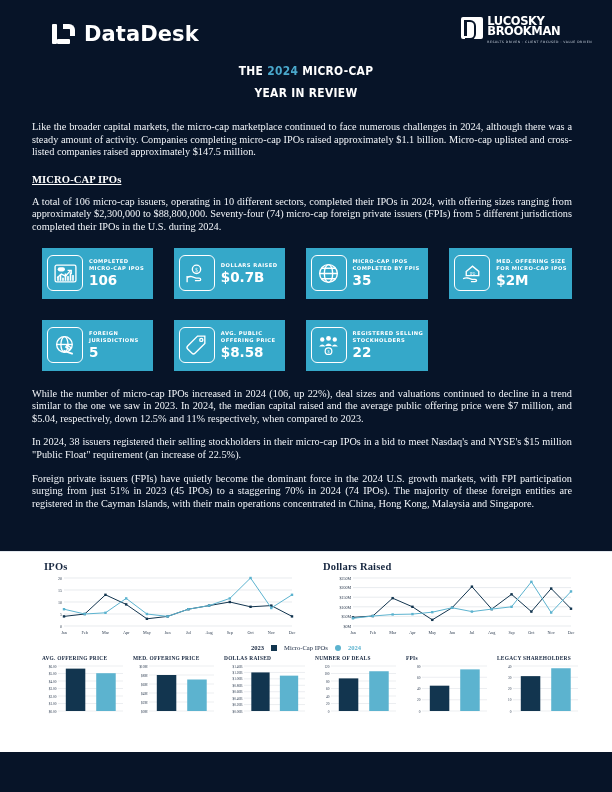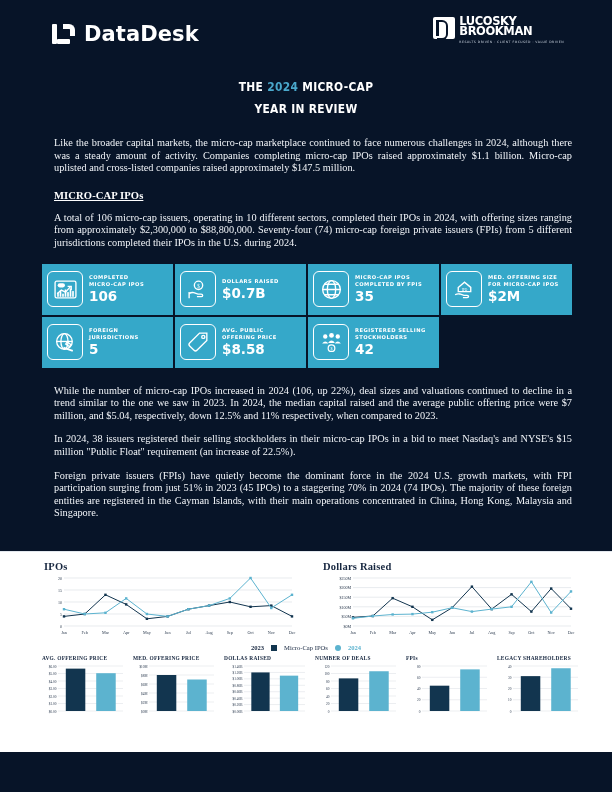--- a/index.html
+++ b/index.html
@@ -15,41 +15,41 @@
 
   
   .header { position: relative; height: 58px; }
   .dd-logo { position: absolute; left: 52px; top: 22px; display: flex; align-items: center; gap: 8px; }
   .dd-mark { width: 24px; height: 24px; position: relative; }
   .dd-mark .b1 { position:absolute; left:0; top:2px; width:5px; height:20px; background:#fff; border-radius:1px; }
   .dd-mark .b2 { position:absolute; left:5px; top:17px; width:13px; height:5px; background:#fff; border-radius:1px;}
   .dd-mark .b3 { position:absolute; left:11px; top:2px; width:12px; height:12px; border:5px solid #fff; border-left:none; border-bottom:none; border-top-right-radius:6px; }
   .dd-text { font-family: "DejaVu Sans", sans-serif; font-size: 21px; font-weight: 600; letter-spacing: .1px; color:#fff; }
 
-  .lb-logo { position: absolute; right: 48px; top: 17px; display:flex; align-items:flex-start; gap:4px; }
+  .lb-logo { position: absolute; right: 20px; top: 17px; display:flex; align-items:flex-start; gap:4px; }
   .lb-mark { width: 22px; height: 22px; background:#fff; position:relative; border-radius:2px; }
   .lb-mark:after{ content:""; position:absolute; left:4px; top:3px; width:9px; height:16px; border:2.5px solid #071428; border-left:none; border-radius:0 6px 6px 0;}
   .lb-mark:before{ content:""; position:absolute; left:3px; top:3px; width:2.5px; height:16px; background:#071428;}
   .lb-words { line-height: 9.5px; }
   .lb-words .w { font-family:"DejaVu Sans", sans-serif; font-weight:700; font-size:11.5px; letter-spacing:-0.4px; color:#fff; display:block; }
   .lb-tag { font-family:"DejaVu Sans", sans-serif; font-size:3.1px; letter-spacing:.5px; color:#cfd8e4; margin-top:2px; display:block; white-space:nowrap;}
 
   
-  .title-block { text-align:center; margin-top:18px; }
+  .title-block { text-align:center; margin-top:2px; }
   .t-line { font-family:"DejaVu Sans", sans-serif; font-weight:700; font-size:13px; letter-spacing:.4px;
             transform: scaleX(.82); color:#ffffff; line-height:22px; }
   .t-line .yr { color:#4aa8cc; }
 
   
-  .body-wrap { padding: 6px 40px 0 54px; }
+  .body-wrap { padding: 6px 40px 0 32px; }
   p.copy { font-size:10.3px; line-height:12.6px; text-align:justify; color:#f2f5f9; margin-top:11px; }
   h3.sec { font-size:10.6px; font-weight:700; text-decoration:underline; margin-top:15px; letter-spacing:.1px; }
 
   
-  .cards { display:grid; grid-template-columns:repeat(4,1fr); gap:2px; padding:0 40px 0 42px; margin-top:14px; }
+  .cards { display:grid; grid-template-columns:repeat(4,1fr); gap:21px; padding:0 40px 0 42px; margin-top:14px; }
   .card { background:#35a8c9; height:51px; display:flex; align-items:center; padding:4px 5px; }
   .card .ic { width:36px; height:36px; flex:0 0 36px; border:1.6px solid #fff; border-radius:6px;
               display:flex; align-items:center; justify-content:center; margin-right:6px; }
   .card .ic svg { width:25px; height:25px; }
   .card .meta { min-width:0; }
   .card .lbl { font-family:"DejaVu Sans", sans-serif; font-size:5.2px; font-weight:700; letter-spacing:.45px;
                line-height:7px; color:#ffffff; text-transform:uppercase; white-space:nowrap; }
   .card .val { font-family:"DejaVu Sans", sans-serif; font-size:13.5px; font-weight:700; color:#fff; line-height:15px; margin-top:1px; }
 
   
@@ -227,21 +227,21 @@
             <path d="M8.7 12.4 q3.3-4.6 6.6 0 z"></path>
           <circle cx="18" cy="6.2" r="2.1"></circle>
             <path d="M15 13 q3-4 6 0 z"></path>
           <circle cx="12" cy="17.4" r="3.2" fill="none" stroke="#fff" stroke-width="1.2"></circle>
           <text x="12" y="19.2" font-size="4" fill="#fff" text-anchor="middle">$</text>
         </svg>
       </div>
       <div class="meta">
         <div class="lbl">REGISTERED SELLING</div>
         <div class="lbl">STOCKHOLDERS</div>
-        <div class="val">42</div>
+        <div class="val">22</div>
       </div>
     </div>
   </div>
 
   <div class="body-wrap">
     <p class="copy">While the number of micro-cap IPOs increased in 2024 (106, up 22%), deal sizes and valuations continued to decline in a trend similar to the one we saw in 2023. In 2024, the median capital raised and the average public offering price were $7 million, and $5.04, respectively, down 12.5% and 11% respectively, when compared to 2023.</p>
     <p class="copy">In 2024, 38 issuers registered their selling stockholders in their micro-cap IPOs in a bid to meet Nasdaq's and NYSE's $15 million "Public Float" requirement (an increase of 22.5%).</p>
     <p class="copy">Foreign private issuers (FPIs) have quietly become the dominant force in the 2024 U.S. growth markets, with FPI participation surging from just 51% in 2023 (45 IPOs) to a staggering 70% in 2024 (74 IPOs). The majority of these foreign entities are registered in the Cayman Islands, with their main operations concentrated in China, Hong Kong, Malaysia and Singapore.</p>
   </div>
 

